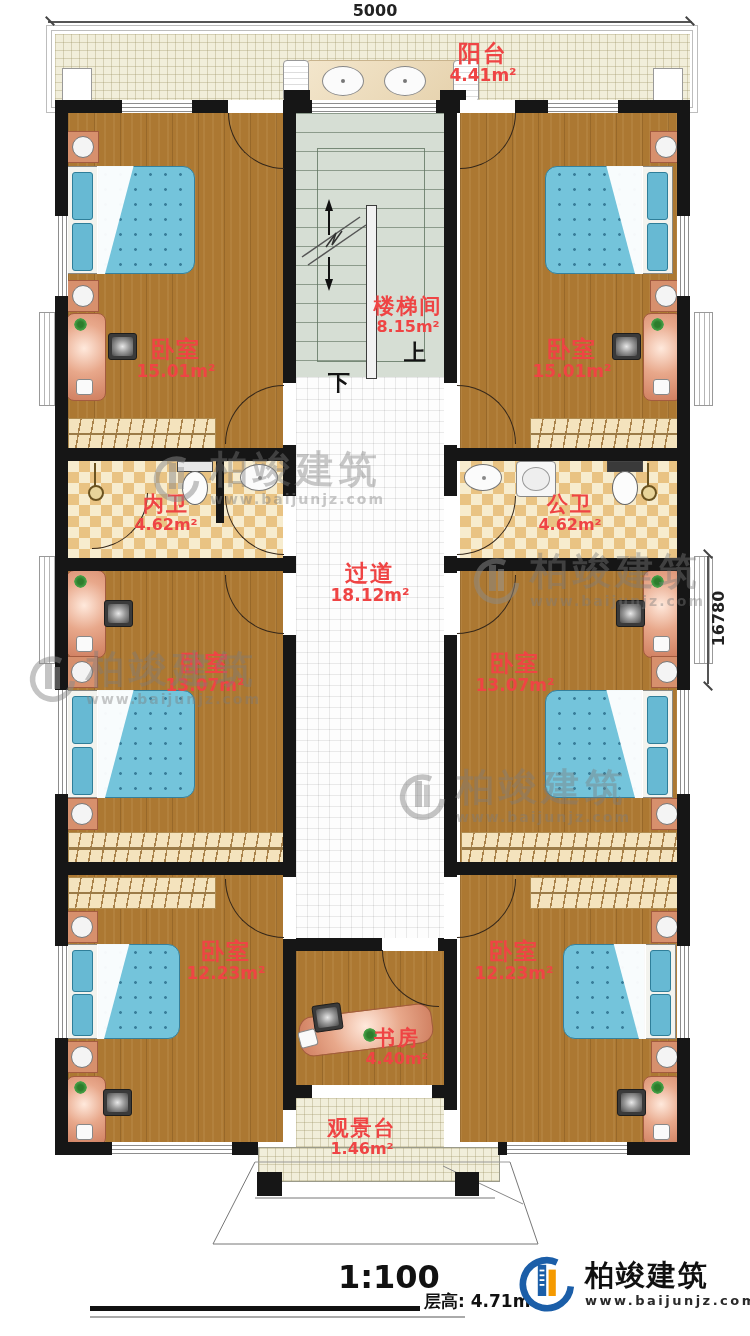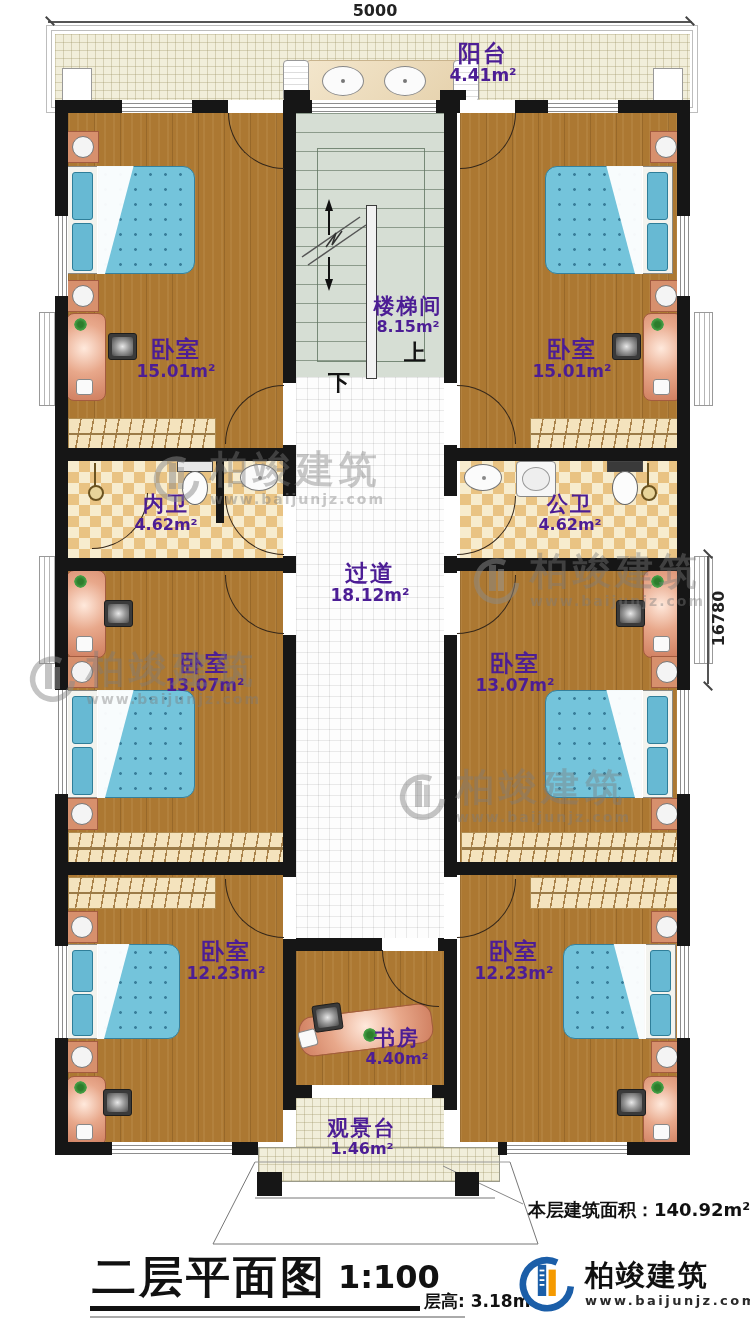--- a/index.html
+++ b/index.html
@@ -70,21 +70,21 @@
   .shower::after{content:"";position:absolute;left:4px;top:-24px;width:2px;height:24px;background:#6b5320;}
   .bsink{position:absolute;z-index:4;width:40px;height:28px;background:#fbfbfb;border:1px solid #888;border-radius:50%;}
   .bsink::after{content:"";position:absolute;left:46%;top:42%;width:4px;height:4px;background:#777;border-radius:50%;}
   .counter{position:absolute;z-index:3;background:linear-gradient(135deg,#f3e6cc,#e6d2ad);border:1px solid #c9b48e;border-radius:4px;}
   .pedestal{position:absolute;z-index:4;background:repeating-linear-gradient(to bottom,#fff 0 5px,#ddd 5px 6px);border:1px solid #999;border-radius:4px;}
   .deskc{position:absolute;z-index:4;background:radial-gradient(circle at 50% 40%,#ffe9dc 0%,#e8a88b 50%,#cf7e5f 100%);
     border:1px solid #a35b3f;border-radius:14px;transform:rotate(-7deg);}
   .cup2{position:absolute;z-index:4;width:16px;height:15px;background:#fafafa;border:1px solid #888;border-radius:3px;transform:rotate(-15deg);}
   .plant2{position:absolute;z-index:4;width:14px;height:14px;border-radius:50%;background:radial-gradient(#2c7d2c 30%,#4aa34a 65%,transparent 72%);}
   
-  .rlabel{position:absolute;z-index:8;text-align:center;color:#4c1d95;line-height:1.15;transform:translateX(-50%);white-space:nowrap;}
+  .rlabel{position:absolute;z-index:8;text-align:center;color:#ef4444;line-height:1.15;transform:translateX(-50%);white-space:nowrap;}
   .rlabel .rn{font-size:23px;font-weight:bold;letter-spacing:2px;}
   .rlabel .ra{font-size:17px;font-weight:bold;}
   .rlabel.small .rn{font-size:21px;}
   .rlabel.small .ra{font-size:16px;}
   .updown{position:absolute;z-index:8;font-size:22px;font-weight:bold;color:#141414;}
   .dim{position:absolute;z-index:8;font-size:16px;font-weight:bold;color:#222;text-align:center;}
   .dline{position:absolute;background:#555;z-index:3;}
   .dtick{position:absolute;width:12px;height:2px;background:#444;transform:rotate(45deg);z-index:3;}
   
   .wm{position:absolute;z-index:9;display:flex;align-items:center;gap:10px;color:rgba(125,125,125,.42);white-space:nowrap;}
@@ -430,28 +430,24 @@
         <path d="M70 14 A40 40 0 1 0 93 54" stroke="#8a8a8a" stroke-width="11" fill="none"></path>
         <rect x="38" y="18" width="14" height="52" fill="#8a8a8a"></rect>
         <rect x="56" y="26" width="12" height="44" fill="#9a9a9a"></rect>
       </svg>
     <div>
         <div class="b">柏竣建筑</div>
     <div class="u">www.baijunjz.com</div>
       </div>
   </div>
 
-  <div class="anote" style="left:528px;top:1198px;">
-    <span>本层建筑面积：</span><span>140.92m²</span>
-  </div>
-  <div class="ptitle" style="left:92px;top:1248px;">二层平面图</div>
   <div class="pscale" style="left:338px;top:1258px;">1:100</div>
   <div class="tline1" style="left:90px;top:1306px;width:330px;height:5px;"></div>
   <div class="tline2" style="left:90px;top:1316px;width:375px;height:2px;"></div>
-  <div class="fheight" style="left:424px;top:1290px;">层高: 3.18m</div>
+  <div class="fheight" style="left:424px;top:1290px;">层高: 4.71m</div>
 
   <div class="brand" style="left:515px;top:1254px;">
     <svg width="60" height="60" viewBox="0 0 100 100">
       <path d="M70 14 A40 40 0 1 0 93 54" stroke="#1b5ea8" stroke-width="11" fill="none"></path>
       <rect x="38" y="18" width="14" height="52" fill="#1b5ea8"></rect>
       <rect x="56" y="26" width="12" height="44" fill="#f59a00"></rect>
       <rect x="41" y="26" width="8" height="3" fill="#fff"></rect>
         <rect x="41" y="34" width="8" height="3" fill="#fff"></rect>
       <rect x="41" y="42" width="8" height="3" fill="#fff"></rect>
         <rect x="41" y="50" width="8" height="3" fill="#fff"></rect>

